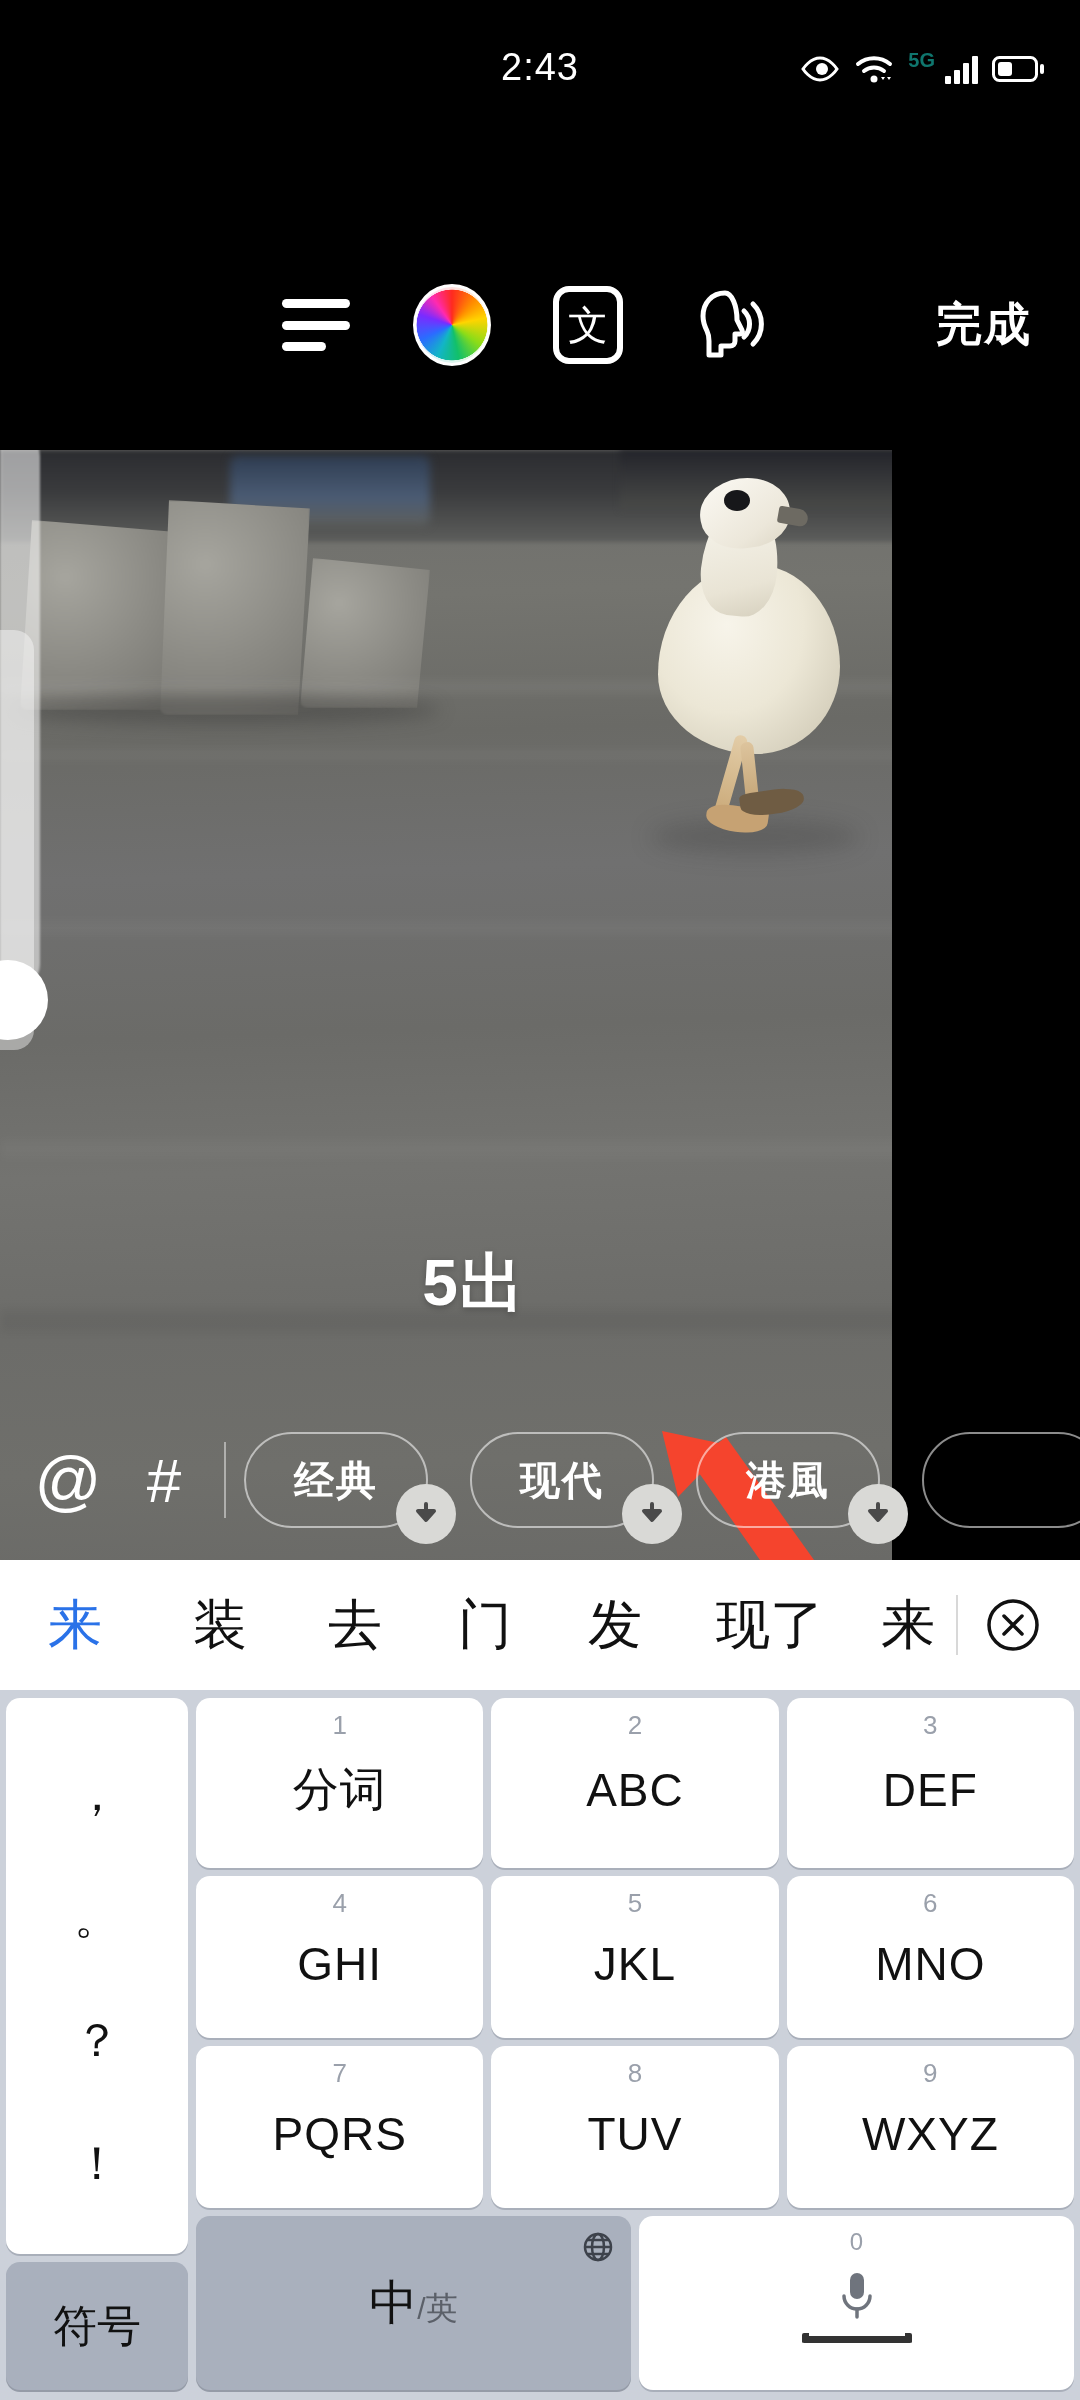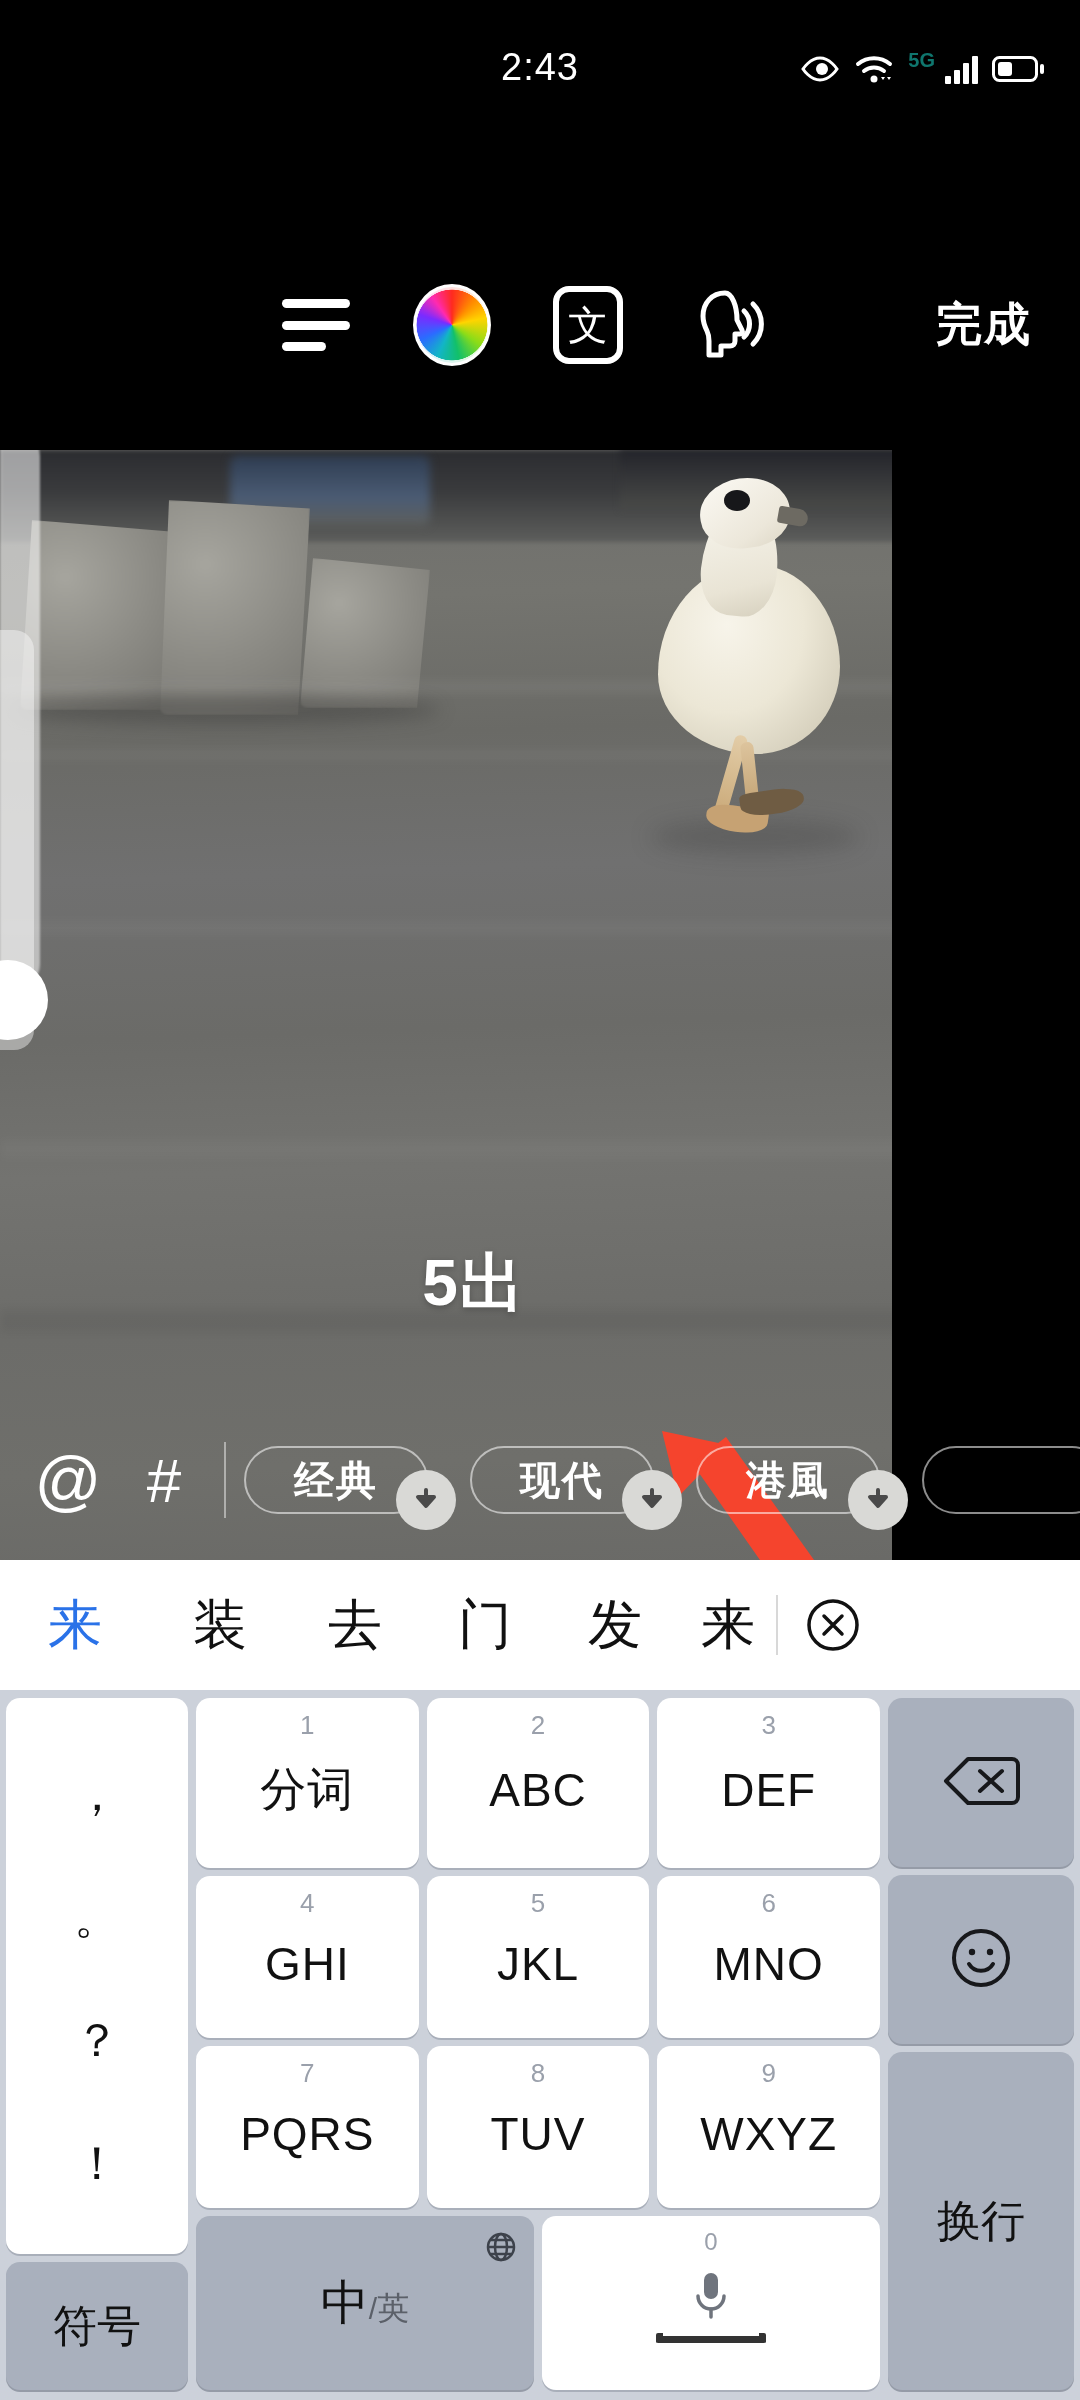--- a/index.html
+++ b/index.html
@@ -218,21 +218,21 @@
     width:96px; height:160px; display:flex; align-items:center; justify-content:center;
     color:#fff; font-size:62px; font-weight:400; cursor:pointer; flex:0 0 auto;
   }
   .cb-icon.at{ margin-left:20px; font-size:66px; }
   .cb-div{
     width:2px; height:76px; background:rgba(255,255,255,.45);
     margin:0 18px 0 12px; flex:0 0 auto;
   }
   .chip{
     position:relative; flex:0 0 auto;
-    height:68px; min-width:184px; padding:0 34px;
+    height:96px; min-width:184px; padding:0 34px;
     border:2px solid rgba(255,255,255,.55); border-radius:48px;
     display:flex; align-items:center; justify-content:center;
     color:#fff; font-size:40px; letter-spacing:2px;
     margin-right:42px; cursor:pointer;
     font-family:Liberation Sans, sans-serif; font-weight:700;
   }
   .chip.active{ font-weight:700; }
   .chip .dl{
     position:absolute; right:-30px; bottom:-18px;
     width:60px; height:60px; border-radius:50%;
@@ -459,20 +459,21 @@
       <span></span>
     </div>
   </div>
 
   <div class="candbar">
     <div class="cand sel" style="width:150px">来</div>
     <div class="cand" style="width:140px">装</div>
     <div class="cand" style="width:130px">去</div>
     <div class="cand" style="width:130px">门</div>
     <div class="cand" style="width:130px">发</div>
+    <div class="cand" style="width:180px">现了</div>
     <div class="cand" style="width:96px">来</div>
     <div class="cand-sep"></div>
     <div class="cand-close">
       <svg width="58" height="58" viewBox="0 0 58 58">
         <circle cx="29" cy="29" r="24" fill="none" stroke="#111" stroke-width="3.5"></circle>
         <path d="M20 20l18 18M38 20l-18 18" stroke="#111" stroke-width="3.5" stroke-linecap="round"></path>
       </svg>
     </div>
   </div>
 
@@ -560,39 +561,16 @@
               <path d="M9 27a13 13 0 0 0 26 0" fill="none" stroke="#6f747d" stroke-width="3.5" stroke-linecap="round"></path>
               <path d="M22 40v8" stroke="#6f747d" stroke-width="3.5" stroke-linecap="round"></path>
             </svg>
             <span class="space-bar"></span>
           </span>
         </div>
 
       </div>
     </div>
 
-    <div class="kb-right">
-      <div class="rkey bs">
-        <span>
-          <svg width="78" height="56" viewBox="0 0 78 56">
-            <path d="M26 6h44a6 6 0 0 1 6 6v32a6 6 0 0 1-6 6H26L4 28z" fill="none" stroke="#17181b" stroke-width="4" stroke-linejoin="round"></path>
-            <path d="M38 18l22 20M60 18l-22 20" stroke="#17181b" stroke-width="4" stroke-linecap="round"></path>
-          </svg>
-        </span>
-      </div>
-      <div class="rkey emo">
-        <span>
-          <svg width="66" height="66" viewBox="0 0 66 66">
-            <circle cx="33" cy="33" r="27" fill="none" stroke="#17181b" stroke-width="4"></circle>
-            <circle cx="24" cy="27" r="3.2" fill="#17181b"></circle>
-            <circle cx="42" cy="27" r="3.2" fill="#17181b"></circle>
-            <path d="M21 39a14 14 0 0 0 24 0" fill="none" stroke="#17181b" stroke-width="4" stroke-linecap="round"></path>
-          </svg>
-        </span>
-      </div>
-      <div class="rkey ret">
-        <span>换行</span>
-      </div>
-    </div>
 
   </div>
 
 </div>
 
 </body></html>

